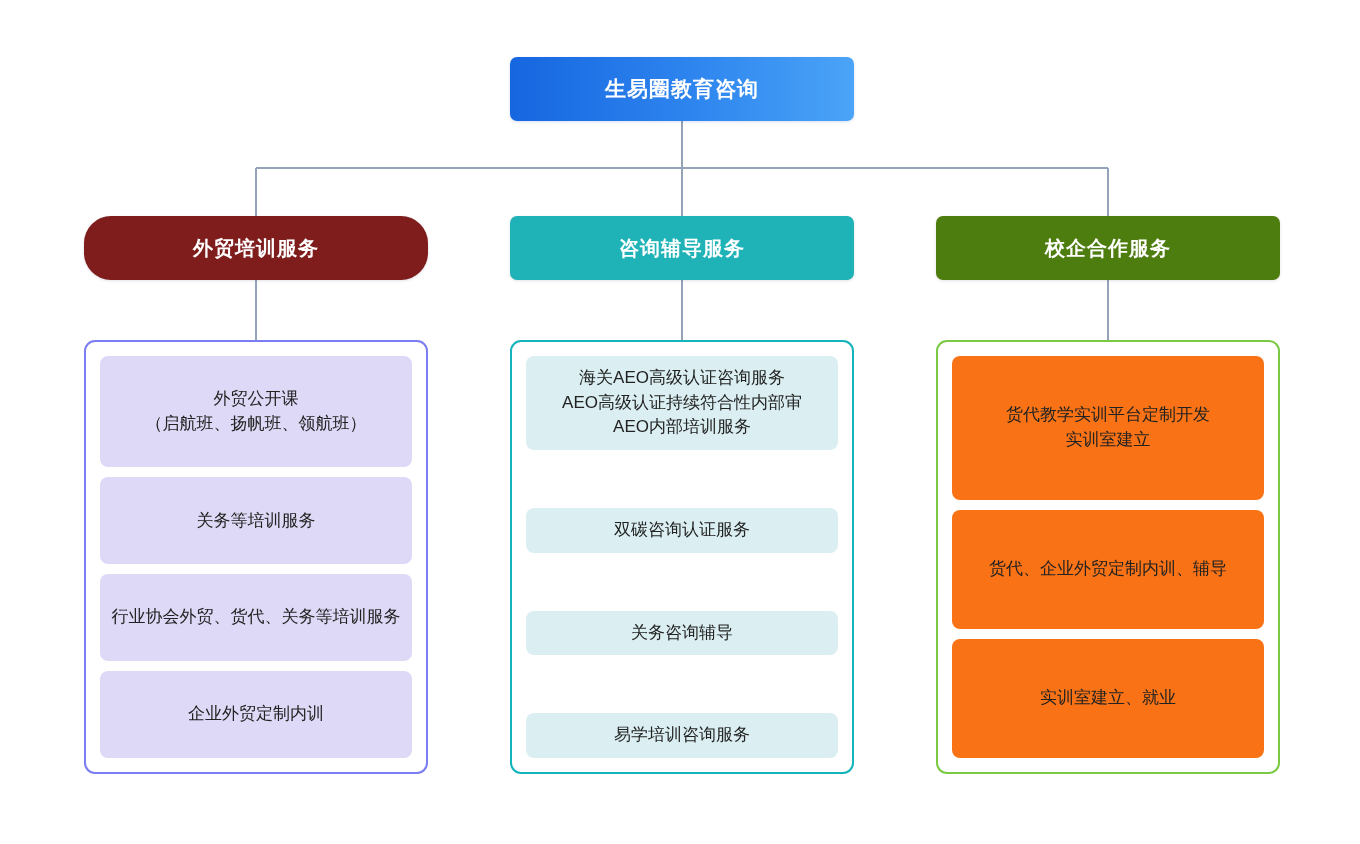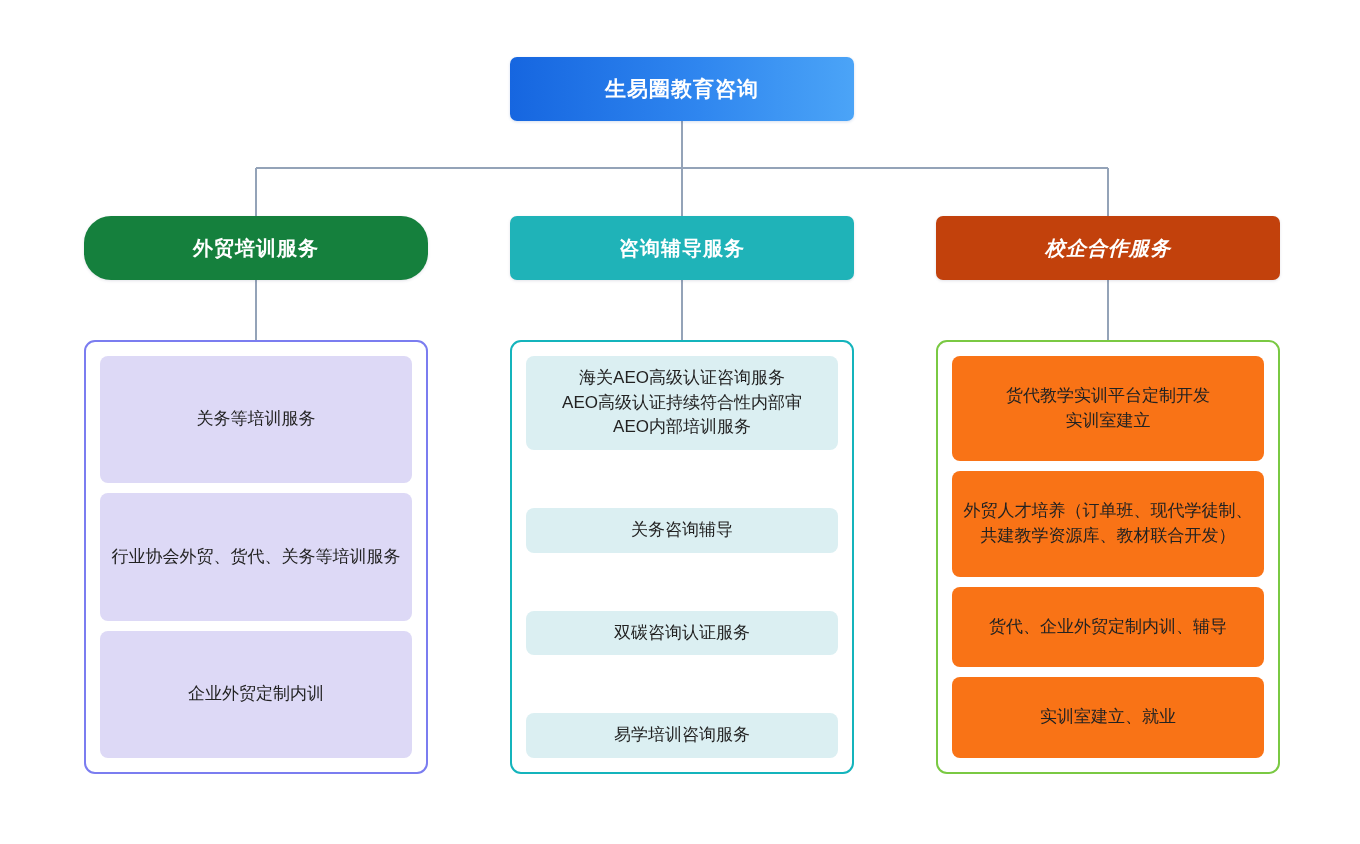--- a/index.html
+++ b/index.html
@@ -97,31 +97,31 @@
     font-size: 17px;
     line-height: 1.45;
     padding: 8px 10px;
     flex: 1 1 auto;
   }
   .leaf-card + .leaf-card { margin-top: 10px; }
 
   .leaf-card .leaf-text { white-space: pre-line; }
 
   
-  .theme-purple .branch-header { background: #15803d; border-radius: 27px; }
+  .theme-purple .branch-header { background: #7f1d1d; border-radius: 27px; }
   .theme-purple .branch-container { border-color: #7b7df0; }
   .theme-purple .leaf-card { background: #ddd9f6; }
 
   
   .theme-teal .branch-header { background: #1fb3b8; justify-content: center; }
   .theme-teal .branch-container { border-color: #14b4bc; gap: 48px; }
   .theme-teal .leaf-card { background: #dbeff2; }
 
   
-  .theme-green .branch-header { background: #c2410c; font-style: italic; }
+  .theme-green .branch-header { background: #4d7c0f; }
   .theme-green .branch-container { border-color: #7ac943; }
   .theme-green .leaf-card { background: #f97316; }
 </style>
 </head>
 <body>
 
 <div id="chart-root">
 
   <svg id="connectors" viewBox="0 0 1360 844" width="1360" height="844">
     <g stroke="#94a3b8" stroke-width="1.4" fill="none" shape-rendering="crispEdges">
@@ -143,20 +143,24 @@
   <div class="root-node">
     <span>生易圈教育咨询</span>
   </div>
 
   <div class="branch branch-1 theme-purple">
     <div class="branch-header">
       <span>外贸培训服务</span>
     </div>
     <div class="branch-container">
       <div class="leaf-card">
+        <span class="leaf-text">外贸公开课
+（启航班、扬帆班、领航班）</span>
+      </div>
+      <div class="leaf-card">
         <span class="leaf-text">关务等培训服务</span>
       </div>
       <div class="leaf-card">
         <span class="leaf-text">行业协会外贸、货代、关务等培训服务</span>
       </div>
       <div class="leaf-card">
         <span class="leaf-text">企业外贸定制内训</span>
       </div>
     </div>
   </div>
@@ -165,44 +169,41 @@
     <div class="branch-header">
       <span>咨询辅导服务</span>
     </div>
     <div class="branch-container">
       <div class="leaf-card">
         <span class="leaf-text">海关AEO高级认证咨询服务
 AEO高级认证持续符合性内部审
 AEO内部培训服务</span>
       </div>
       <div class="leaf-card">
+        <span class="leaf-text">双碳咨询认证服务</span>
+      </div>
+      <div class="leaf-card">
         <span class="leaf-text">关务咨询辅导</span>
-      </div>
-      <div class="leaf-card">
-        <span class="leaf-text">双碳咨询认证服务</span>
       </div>
       <div class="leaf-card">
         <span class="leaf-text">易学培训咨询服务</span>
       </div>
     </div>
   </div>
 
   <div class="branch branch-3 theme-green">
     <div class="branch-header">
       <span>校企合作服务</span>
     </div>
     <div class="branch-container">
       <div class="leaf-card">
         <span class="leaf-text">货代教学实训平台定制开发
 实训室建立</span>
       </div>
       <div class="leaf-card">
-        <span class="leaf-text">外贸人才培养（订单班、现代学徒制、共建教学资源库、教材联合开发）</span>
-      </div>
-      <div class="leaf-card">
         <span class="leaf-text">货代、企业外贸定制内训、辅导</span>
       </div>
       <div class="leaf-card">
         <span class="leaf-text">实训室建立、就业</span>
       </div>
     </div>
   </div>
 
 </div>
 

